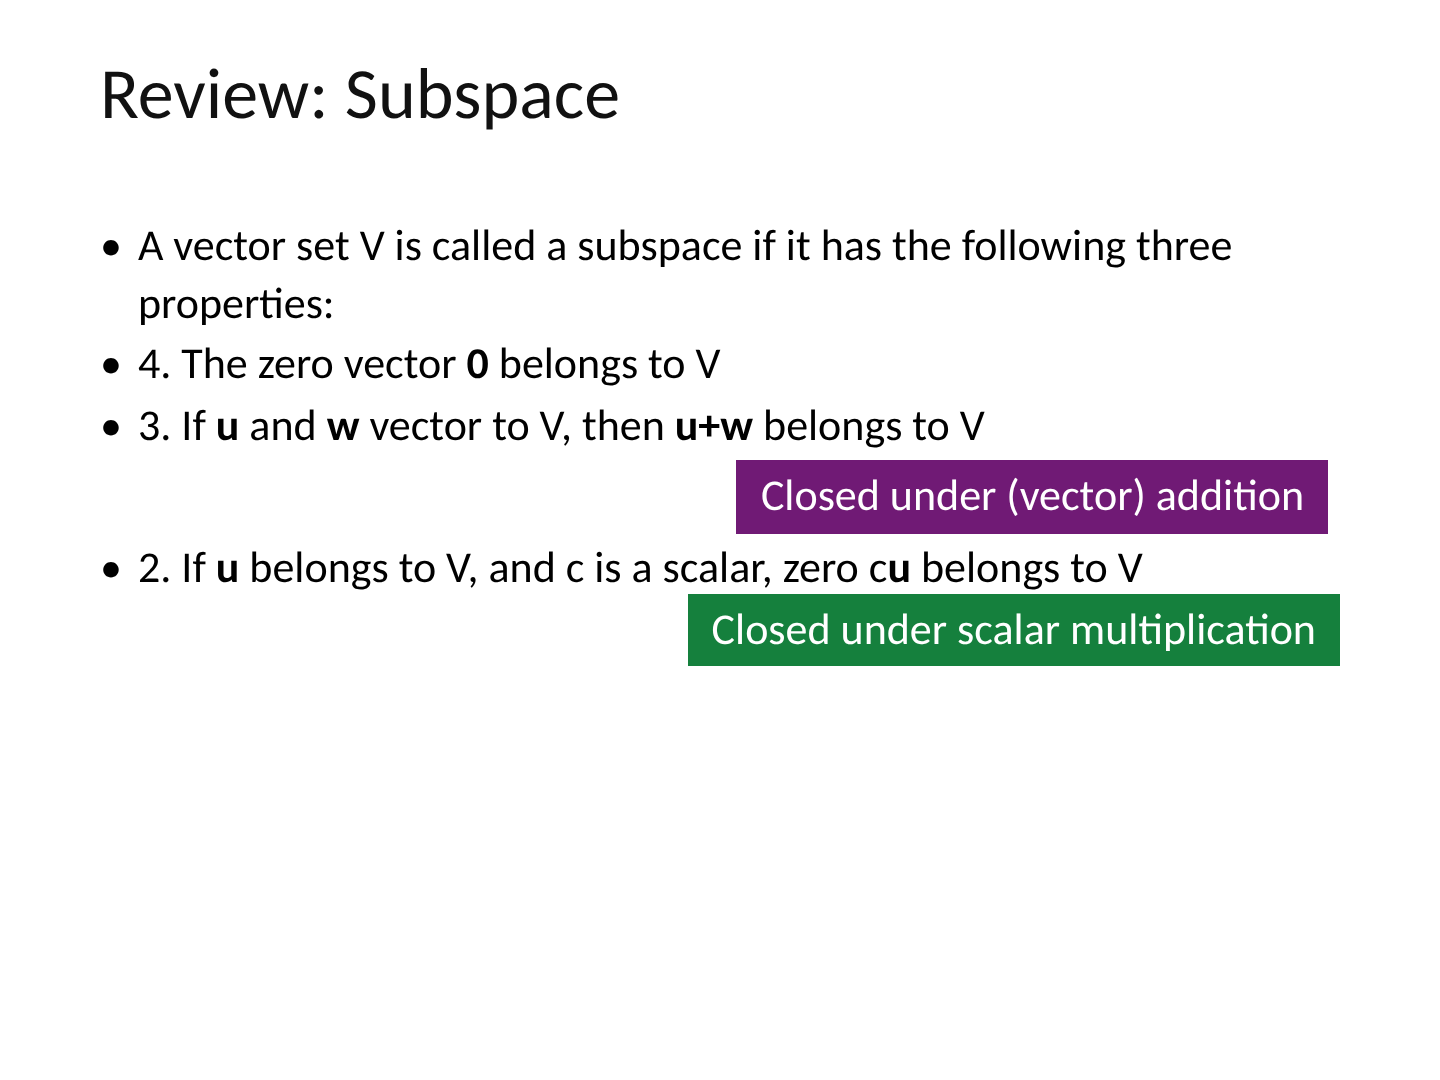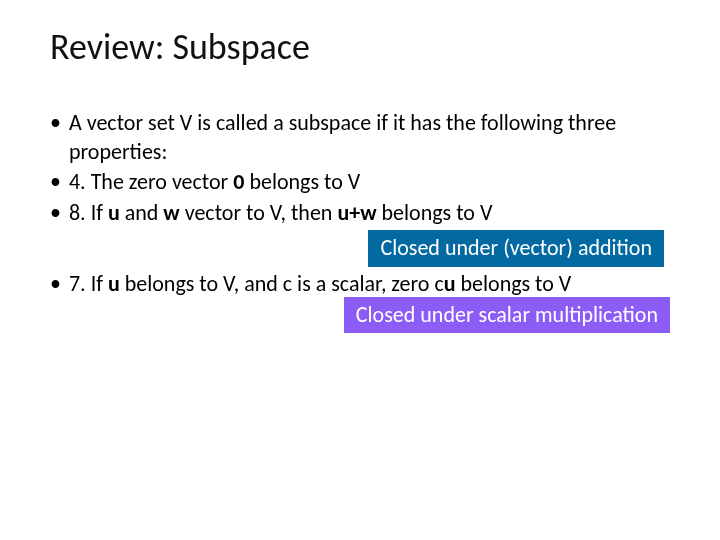--- a/index.html
+++ b/index.html
@@ -57,25 +57,25 @@
       margin-top: 0px;
     }
     .callout {
       background: #4472c4;
       color: #ffffff;
       padding: 4px 12px;
       font-size: 22px;
       white-space: nowrap;
     }
     .callout1 {
-      background: #0369a1;
+      background: #701a75;
       margin-right: 6px;
     }
     .callout2 {
-      background: #8b5cf6;
+      background: #15803d;
       margin-right: 0px;
       margin-top: -4px;
     }
   </style>
 </head>
 <body>
 
 <div class="slide">
   <h1 class="title">Review: Subspace</h1>
 
@@ -89,32 +89,32 @@
     <div class="bullet">
       <span class="bullet-mark">•</span>
       <span class="bullet-text">
         <span>4. The zero vector </span><span class="bold">0</span><span> belongs to V</span>
       </span>
     </div>
 
     <div class="bullet">
       <span class="bullet-mark">•</span>
       <span class="bullet-text">
-        <span>8. If </span><span class="bold">u</span><span> and </span><span class="bold">w</span><span> vector to V, then </span><span class="bold">u+w</span><span> belongs to V</span>
+        <span>3. If </span><span class="bold">u</span><span> and </span><span class="bold">w</span><span> vector to V, then </span><span class="bold">u+w</span><span> belongs to V</span>
       </span>
     </div>
 
     <div class="callout-row">
       <div class="callout callout1">Closed under (vector) addition</div>
     </div>
 
     <div class="bullet">
       <span class="bullet-mark">•</span>
       <span class="bullet-text">
-        <span>7. If </span><span class="bold">u</span><span> belongs to V, and c is a scalar, zero c</span><span class="bold">u</span><span> belongs to V</span>
+        <span>2. If </span><span class="bold">u</span><span> belongs to V, and c is a scalar, zero c</span><span class="bold">u</span><span> belongs to V</span>
       </span>
     </div>
 
     <div class="callout-row2">
       <div class="callout callout2">Closed under scalar multiplication</div>
     </div>
 
   </div>
 </div>
 

